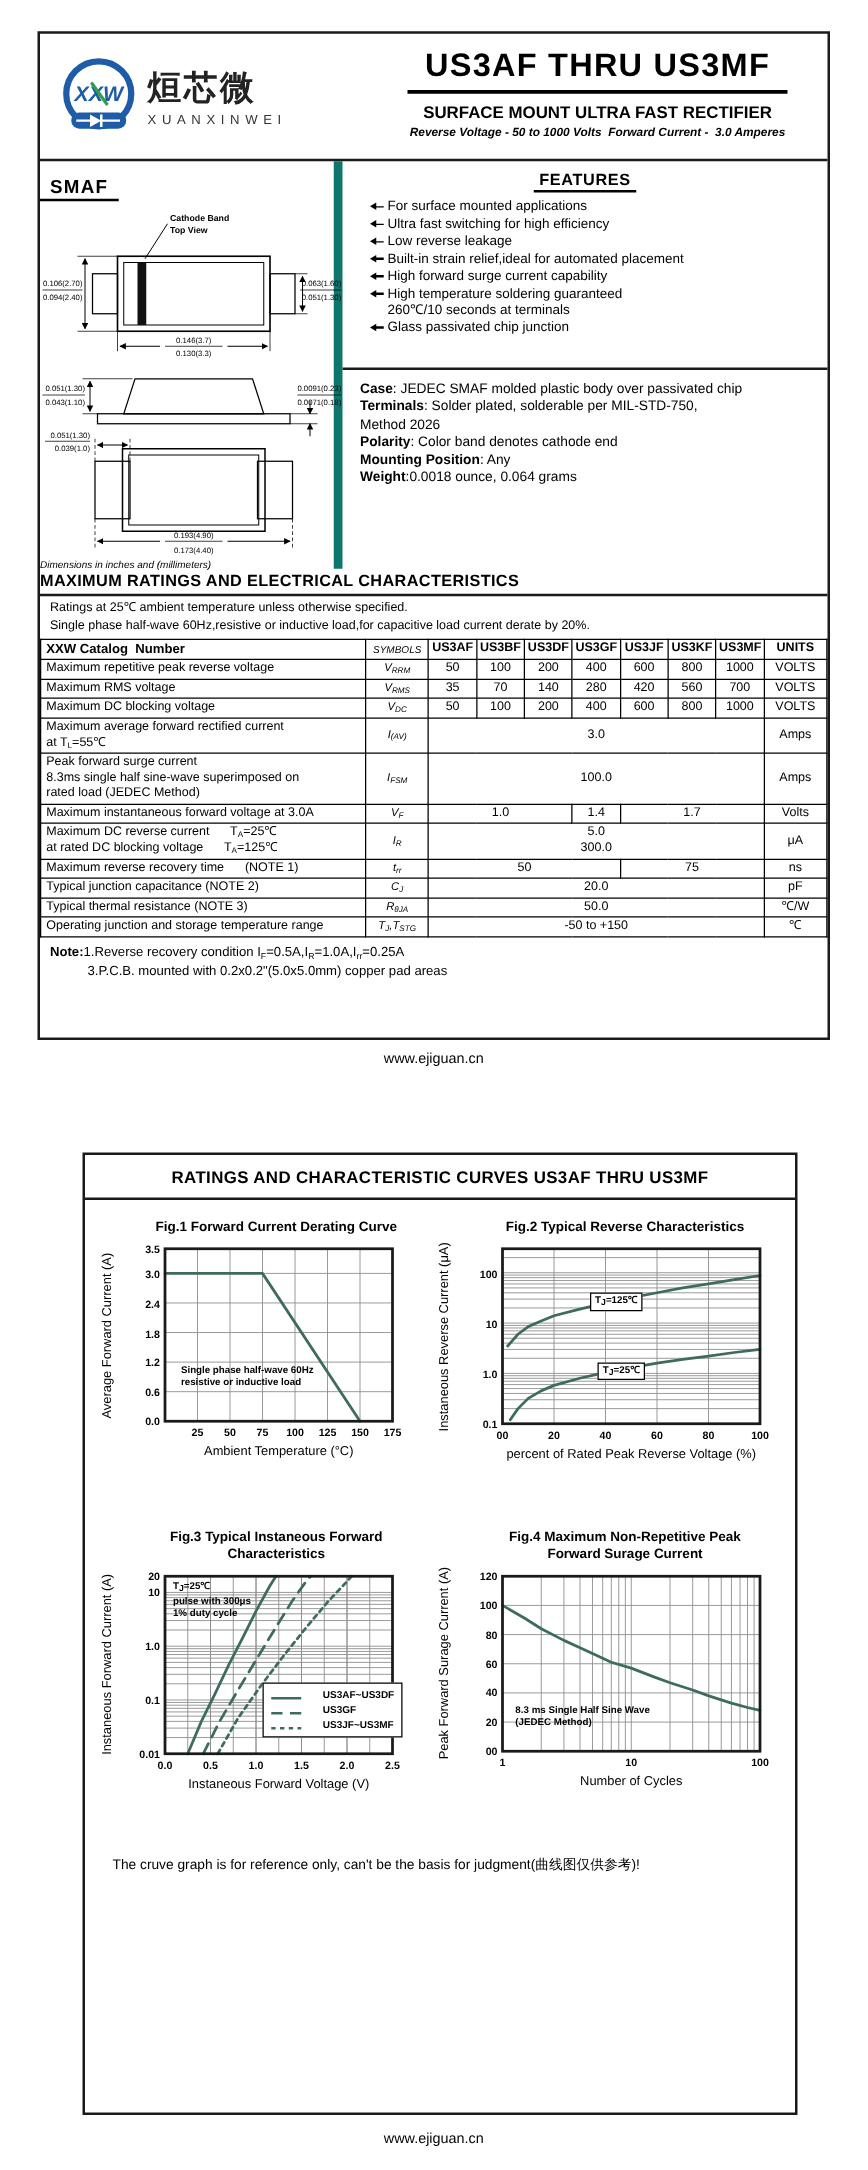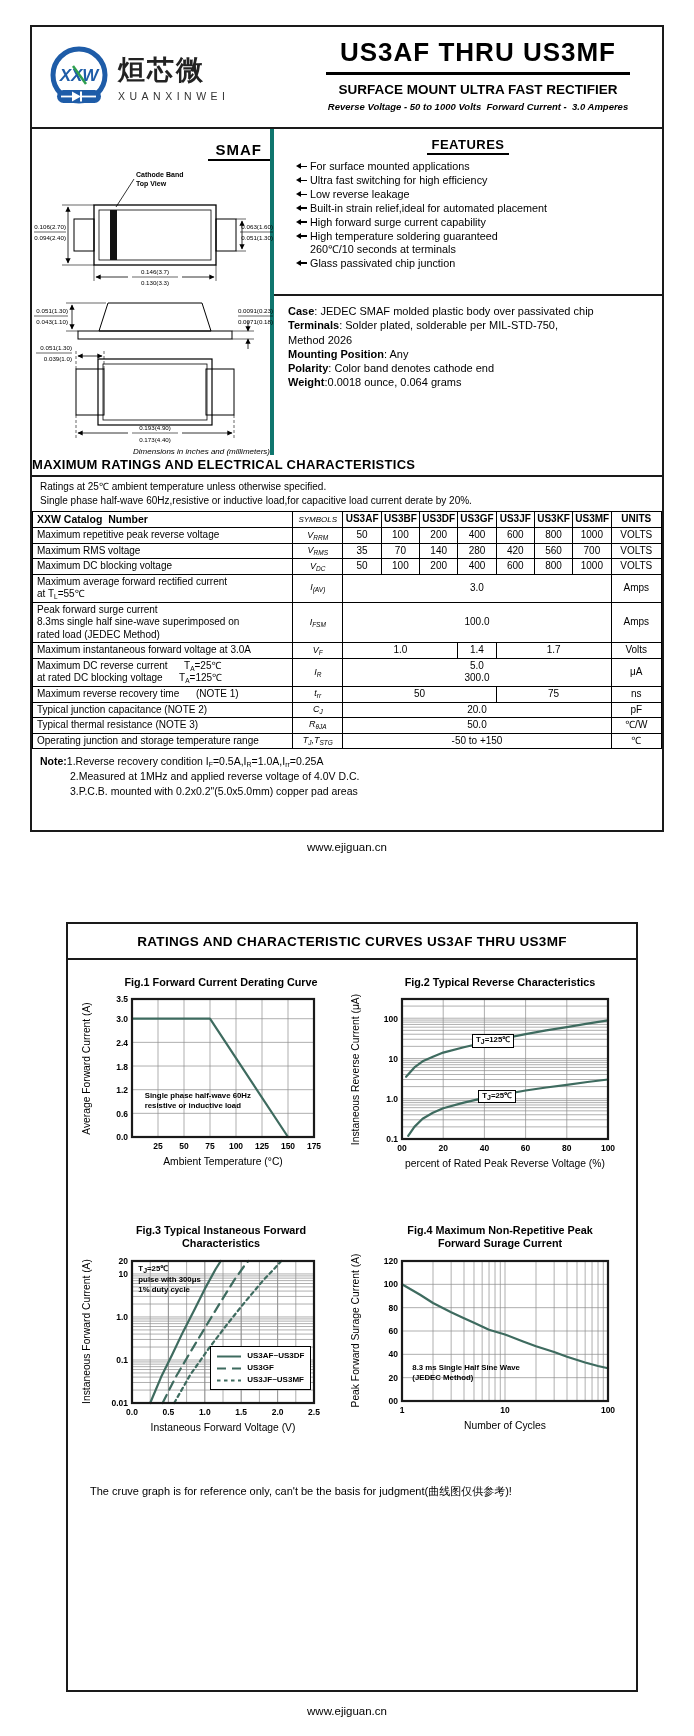--- a/index.html
+++ b/index.html
@@ -12,21 +12,21 @@
   .page1 { position:absolute; left:30px; top:25px; width:634px; height:807px; border:2px solid #1a1a1a; background:#fff; }
   .hdr { display:flex; height:102px; border-bottom:2px solid #1a1a1a; }
   .logo-wrap { width:262px; display:flex; align-items:center; padding-left:16px; gap:8px; }
   .logo-txt .cn { font-size:27px; font-weight:bold; letter-spacing:2px; color:#222; }
   .logo-txt .en { font-size:10.5px; letter-spacing:4.5px; color:#333; margin-top:2px; }
   .title-wrap { flex:1; text-align:center; padding-top:10px; }
   .big-title { display:inline-block; font-size:26px; font-weight:bold; letter-spacing:1px; border-bottom:3px solid #000; padding:0 14px 4px 14px; }
   .sub-title { font-size:13.5px; font-weight:bold; margin-top:7px; }
   .tagline { font-size:9.5px; font-style:italic; font-weight:bold; margin-top:4px; white-space:pre; }
   .mid { display:flex; height:326px; }
-  .draw-col { width:242px; border-right:4px solid #0f766e; position:relative; text-align:right; }
+  .draw-col { width:242px; border-right:7px solid #0f766e; position:relative; text-align:left; }
   .smaf-title { display:inline-block; margin-top:12px; font-size:15px; font-weight:bold; letter-spacing:1px; border-bottom:2px solid #000; padding:0 8px 1px 8px; }
   .smaf-svg { display:block; margin:2px auto 0 auto; }
   .smaf-cap { font-size:8px; font-style:italic; margin-top:0px; }
   .feat-col { flex:1; display:flex; flex-direction:column; }
   .features { height:167px; border-bottom:2px solid #1a1a1a; padding:6px 12px 0 12px; }
   .sec-title { text-align:center; margin-bottom:5px; }
   .sec-title span { display:inline-block; font-size:13px; font-weight:bold; border-bottom:2px solid #000; padding:0 4px 1px 4px; letter-spacing:0.5px; }
   .features ul { padding:0 2px 0 10px; }
   .features li { list-style:none; position:relative; padding-left:14px; font-size:10.8px; line-height:1.2; margin-bottom:1px; }
   .blt { position:absolute; left:0; top:3px; width:11px; height:7px; }
@@ -64,21 +64,21 @@
   .chart-area svg.plot { position:absolute; overflow:visible; }
   .tick { position:absolute; font-size:8.5px; font-weight:bold; }
   .xtick { width:34px; text-align:center; }
   .ytick { width:36px; text-align:right; }
   .xlab { position:absolute; font-size:10.3px; white-space:nowrap; transform:translateX(-50%); }
   .ylab-box { position:absolute; display:flex; align-items:center; justify-content:center; width:12px; }
   .ylab-box span { transform:rotate(-90deg); white-space:nowrap; font-size:10.3px; }
   .ann { position:absolute; font-size:7.8px; font-weight:bold; line-height:1.3; white-space:pre; }
   .ann.boxed { border:1px solid #000; background:#fff; padding:0 3px; }
   .legend { position:absolute; border:1px solid #000; background:#fff; padding:3px 6px 3px 5px; }
-  .legend .le { display:flex; align-items:center; gap:5px; font-size:8px; font-weight:bold; line-height:1.5; }
+  .legend .le { display:flex; align-items:flex-end; gap:16px; font-size:8px; font-weight:bold; line-height:1.5; }
   .p2-note { position:absolute; left:22px; top:560px; font-size:11px; }
   
   .dimtxt { font-size:6.2px; }
   .lbltxt { font-size:7px; }
 </style>
 </head>
 <body>
 
 <div class="page1">
 
@@ -210,22 +210,22 @@
             <li><span class="blt"></span><span>High forward surge current capability</span></li>
             <li><span class="blt"></span><span>High temperature soldering guaranteed<br>260℃/10 seconds at terminals</span></li>
             <li><span class="blt"></span><span>Glass passivated chip junction</span></li>
           </ul>
       </div>
       <div class="mech">
         <div class="lines" id="mech-lines">
             <div><b>Case</b><span>: JEDEC SMAF molded plastic body over passivated chip</span></div>
             <div><b>Terminals</b><span>: Solder plated, solderable per MIL-STD-750,</span></div>
             <div><span>Method 2026</span></div>
+            <div><b>Polarity</b><span>: Color band denotes cathode end</span></div>
             <div><b>Mounting Position</b><span>: Any</span></div>
-            <div><b>Polarity</b><span>: Color band denotes cathode end</span></div>
             <div><b>Weight</b><span>:0.0018 ounce, 0.064 grams</span></div>
           </div>
       </div>
     </div>
   </div>
 
   <div class="banner">MAXIMUM RATINGS AND ELECTRICAL CHARACTERISTICS</div>
 
   <div class="intro">
     <div>Ratings at 25℃ ambient temperature unless otherwise specified.</div>
@@ -343,21 +343,20 @@
           <td class="lbl">Operating junction and storage temperature range</td>
           <td class="sym">T<sub>J</sub>,T<sub>STG</sub></td>
           <td colspan="7">-50 to +150</td>
           <td>℃</td>
         </tr>
       </tbody>
   </table>
 
   <div class="notes" id="notes-box">
       <div class="n0"><b>Note:</b><span>1.Reverse recovery condition I<sub>F</sub>=0.5A,I<sub>R</sub>=1.0A,I<sub>rr</sub>=0.25A</span></div>
-      <div class="nl"><span>2.Measured at 1MHz and applied reverse voltage of 4.0V D.C.</span></div>
       <div class="nl"><span>3.P.C.B. mounted with 0.2x0.2"(5.0x5.0mm) copper pad areas</span></div>
     </div>
 </div>
 
 <div class="site site1">www.ejiguan.cn</div>
 
 <div class="page2">
   <div class="p2-banner">RATINGS AND CHARACTERISTIC CURVES US3AF THRU US3MF</div>
   <div class="fig" id="fig1">
       <div class="fig-title">Fig.1  Forward Current Derating Curve</div>

